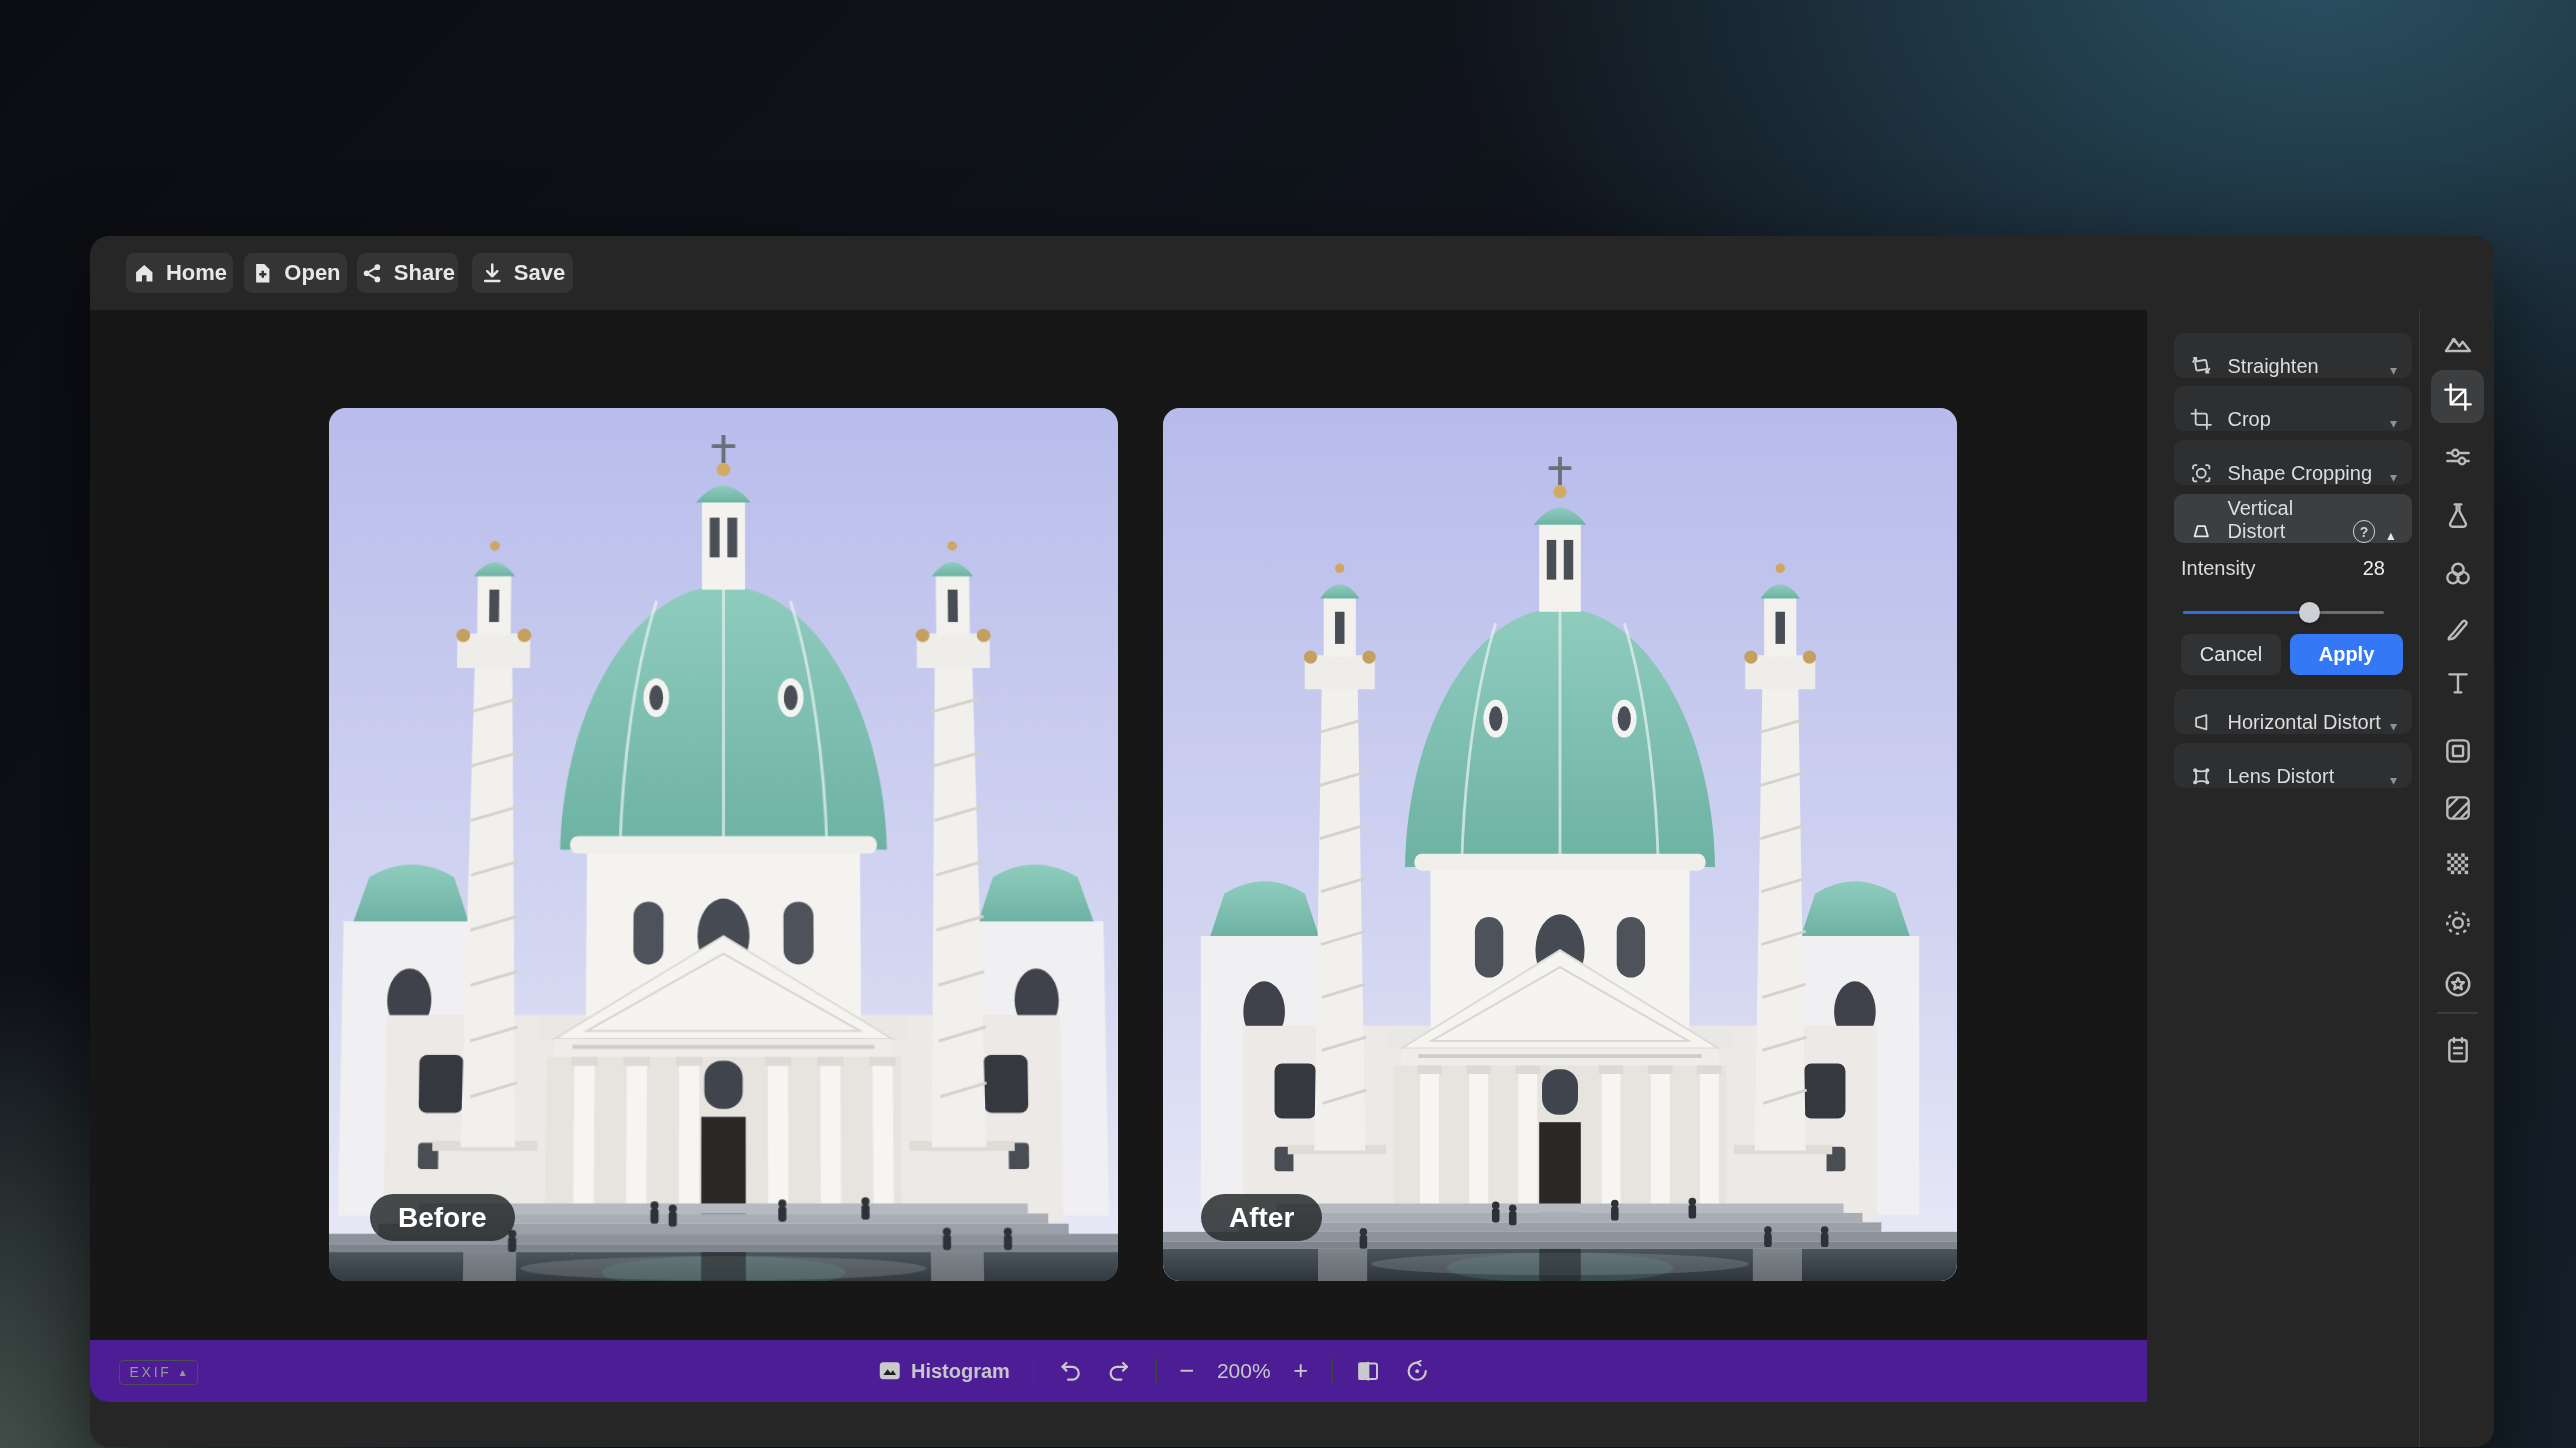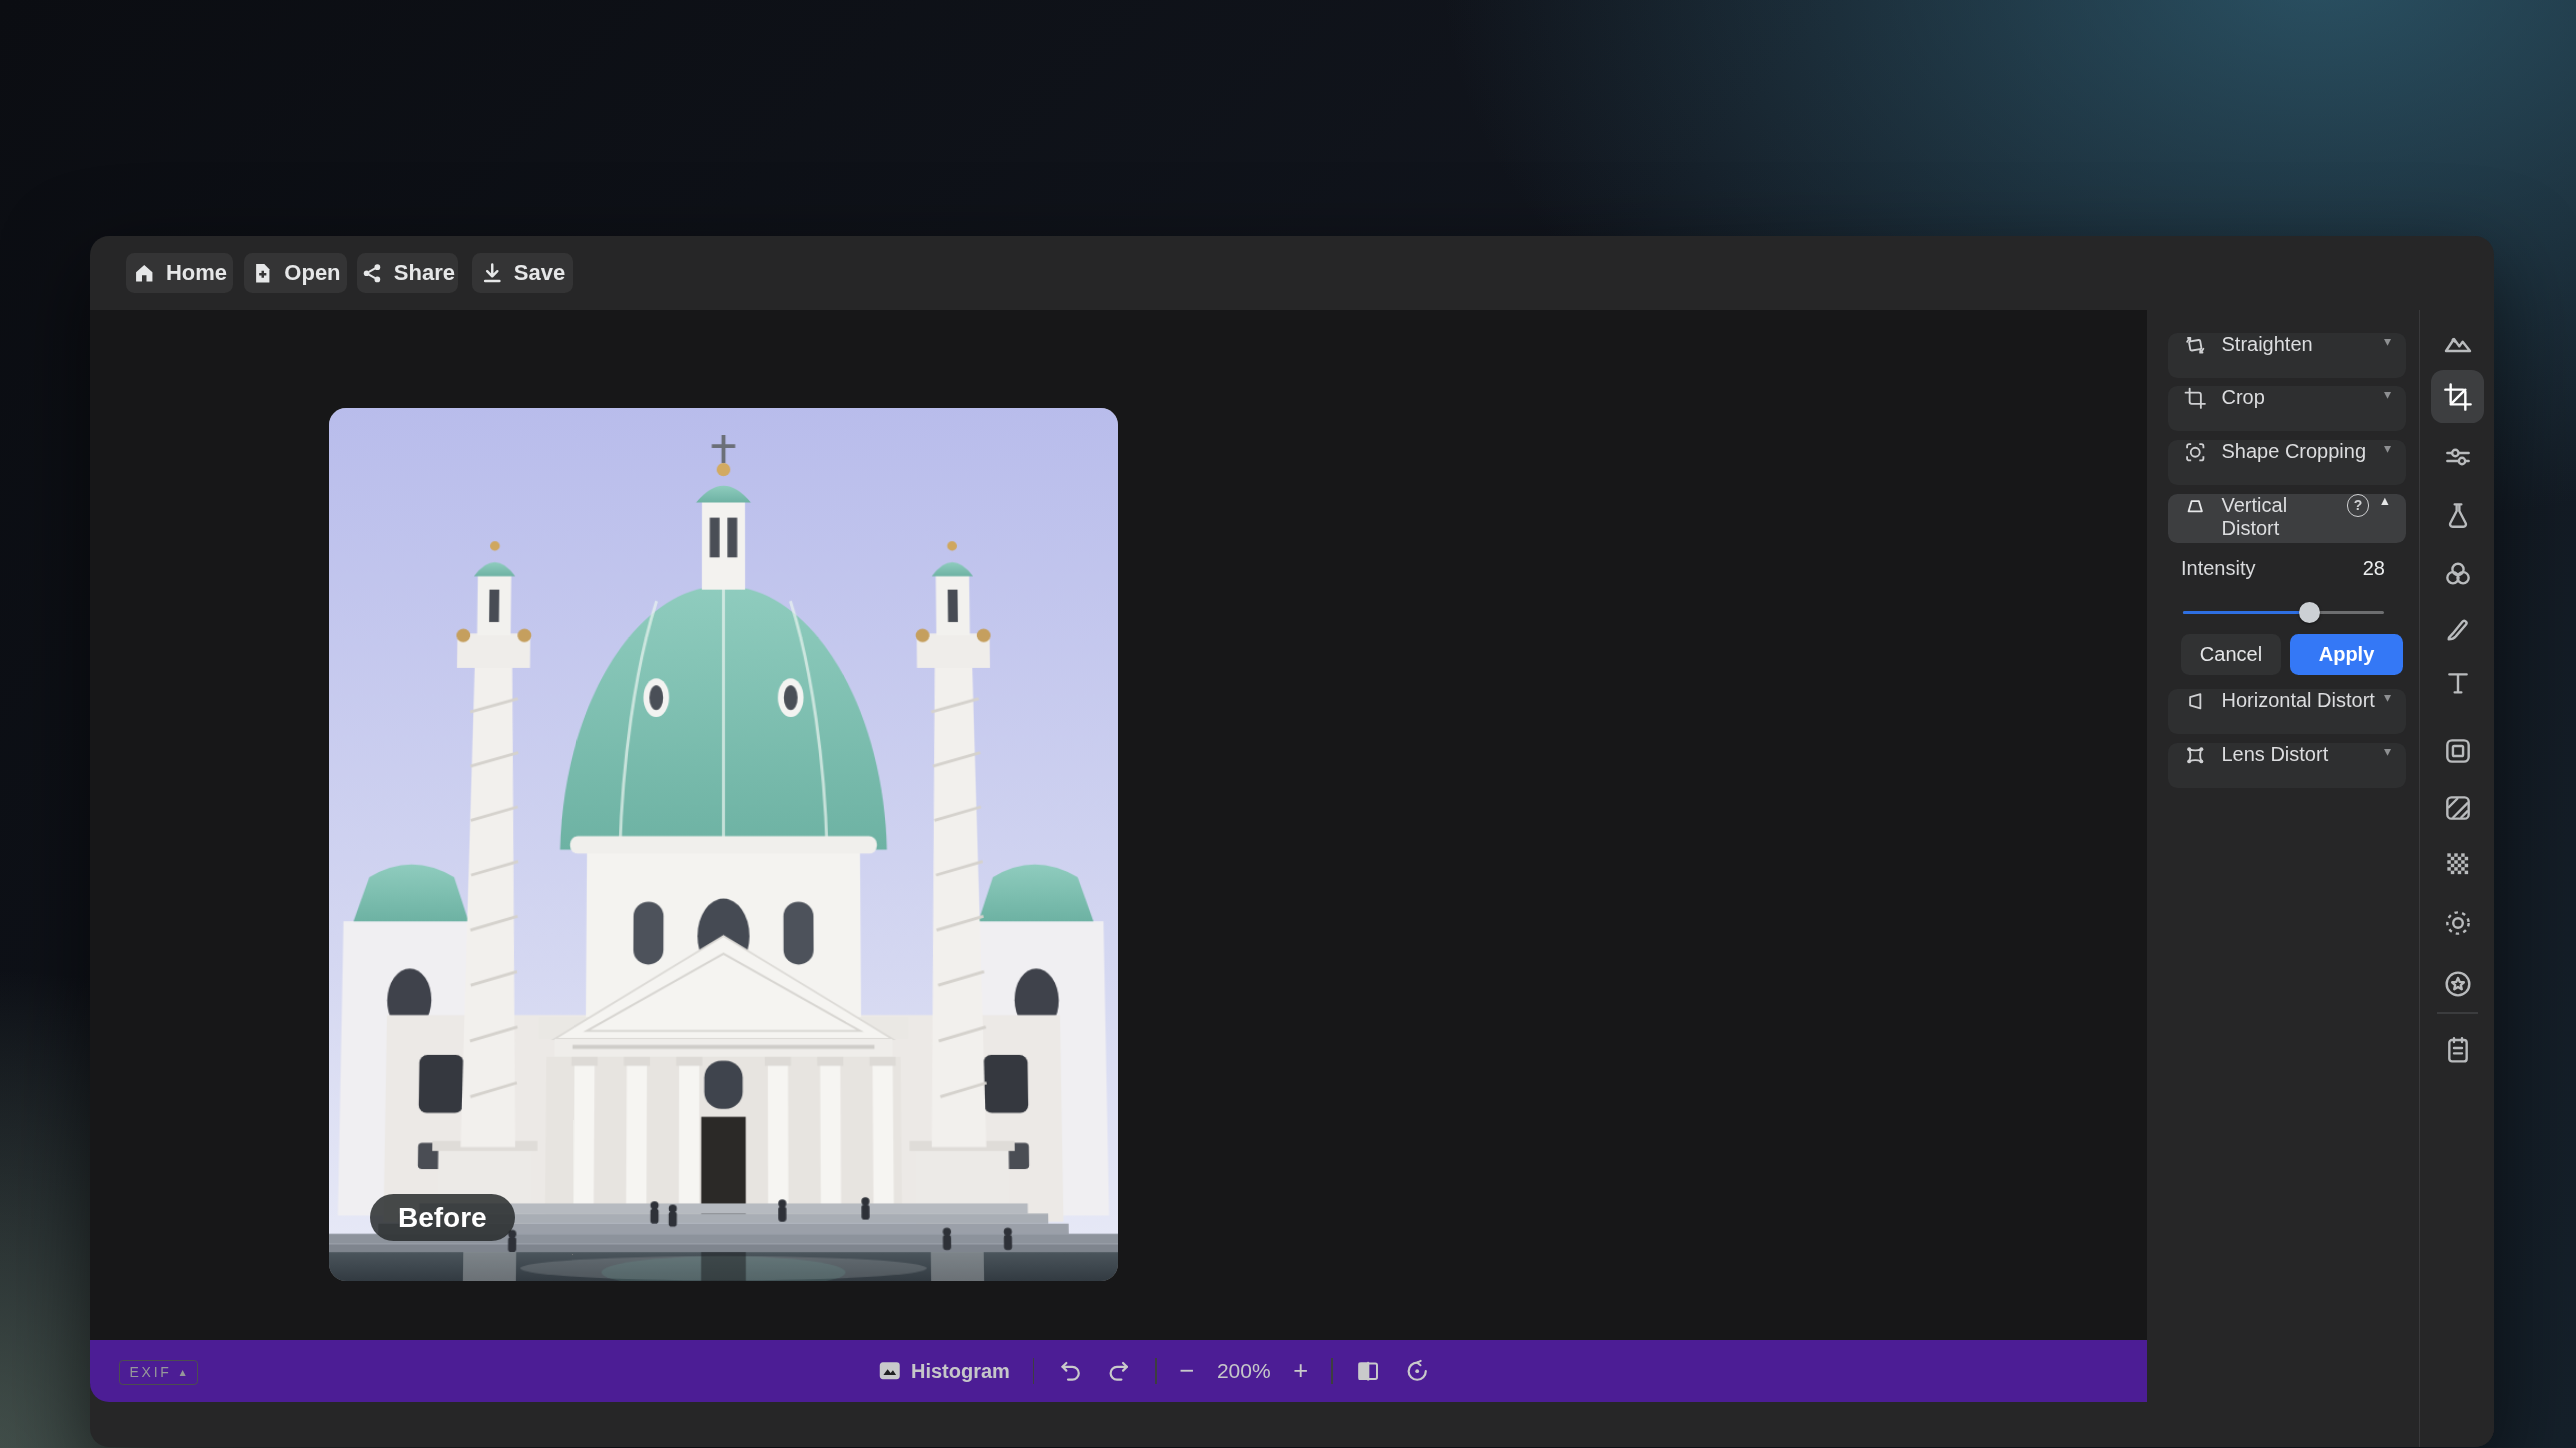--- a/index.html
+++ b/index.html
@@ -41,22 +41,22 @@
   .before svg.photo { transform: perspective(1414px) rotateX(4deg) scale(1.08); transform-origin:50% 92%; }
   .pill {
     position:absolute; left:41px; bottom:40px; height:47px; border-radius:23.6px;
     background:rgba(37,40,42,.84); color:#ffffff; font-size:28px; font-weight:bold;
     display:flex; align-items:center; padding:0 28px;
   }
 
   
   .panel { position:absolute; left:2057px; top:74px; width:272px; height:1137px; background:#262627; }
   .tool {
-    position:absolute; left:21px; width:238px; height:45px; background:#2e2f30; border-radius:9.4px;
-    display:flex; align-items:flex-start; padding:0 15px; cursor:pointer; color:#dcdddf; font-size:20px;
+    position:absolute; left:27px; width:238px; height:45px; background:#2e2f30; border-radius:9.4px;
+    display:flex; align-items:flex-end; padding:0 15px; cursor:pointer; color:#dcdddf; font-size:20px;
   }
   .tool svg { width:24.5px; height:24.5px; flex:none; }
   .tool .lbl { flex:1; margin-left:14px; }
   .chev { color:#8e9092; font-size:14px; }
   .tool.active { background:#3d3e40; height:49px; }
   .help { width:22.6px; height:22.6px; border:1.9px solid #cfd0d2; border-radius:50%; color:#cfd0d2;
           font-size:14px; font-weight:bold; display:flex; align-items:center; justify-content:center; margin-right:9.4px; }
   .intensity-row { position:absolute; left:34px; top:247px; width:204px; display:flex; justify-content:space-between;
                    color:#d9dadc; font-size:20px; }
   .intensity-row .val { color:#eceeef; }
@@ -265,20 +265,26 @@
       </div>
     </div>
 
     <div class="canvas">
       <div class="card before">
         <svg class="photo" viewBox="0 0 840 930" preserveAspectRatio="xMidYMax slice">
             <use href="#church"></use>
           </svg>
         <div class="pill">Before</div>
       </div>
+      <div class="card after">
+        <svg class="photo" viewBox="0 0 840 930" preserveAspectRatio="xMidYMax slice">
+            <use href="#church"></use>
+          </svg>
+        <div class="pill" style="left:38px">After</div>
+      </div>
     </div>
 
     <div class="panel">
       <div class="tool" style="top:22.6px">
         <svg viewBox="0 0 24 24" fill="none" stroke="#cfd0d2" stroke-width="1.8" stroke-linecap="round" stroke-linejoin="round">
             <g transform="rotate(-10 12 12)">
               <rect x="6.5" y="7.5" width="11" height="9" rx="1.5"></rect>
             </g>
             <path d="M4 8.6 A 9 9 0 0 1 7.2 4.8 M7.2 4.8 L4.9 4.9 M7.2 4.8 L7 7.2"></path>
             <path d="M20 15.4 A 9 9 0 0 1 16.8 19.2 M16.8 19.2 L19.1 19.1 M16.8 19.2 L17 16.8"></path>

